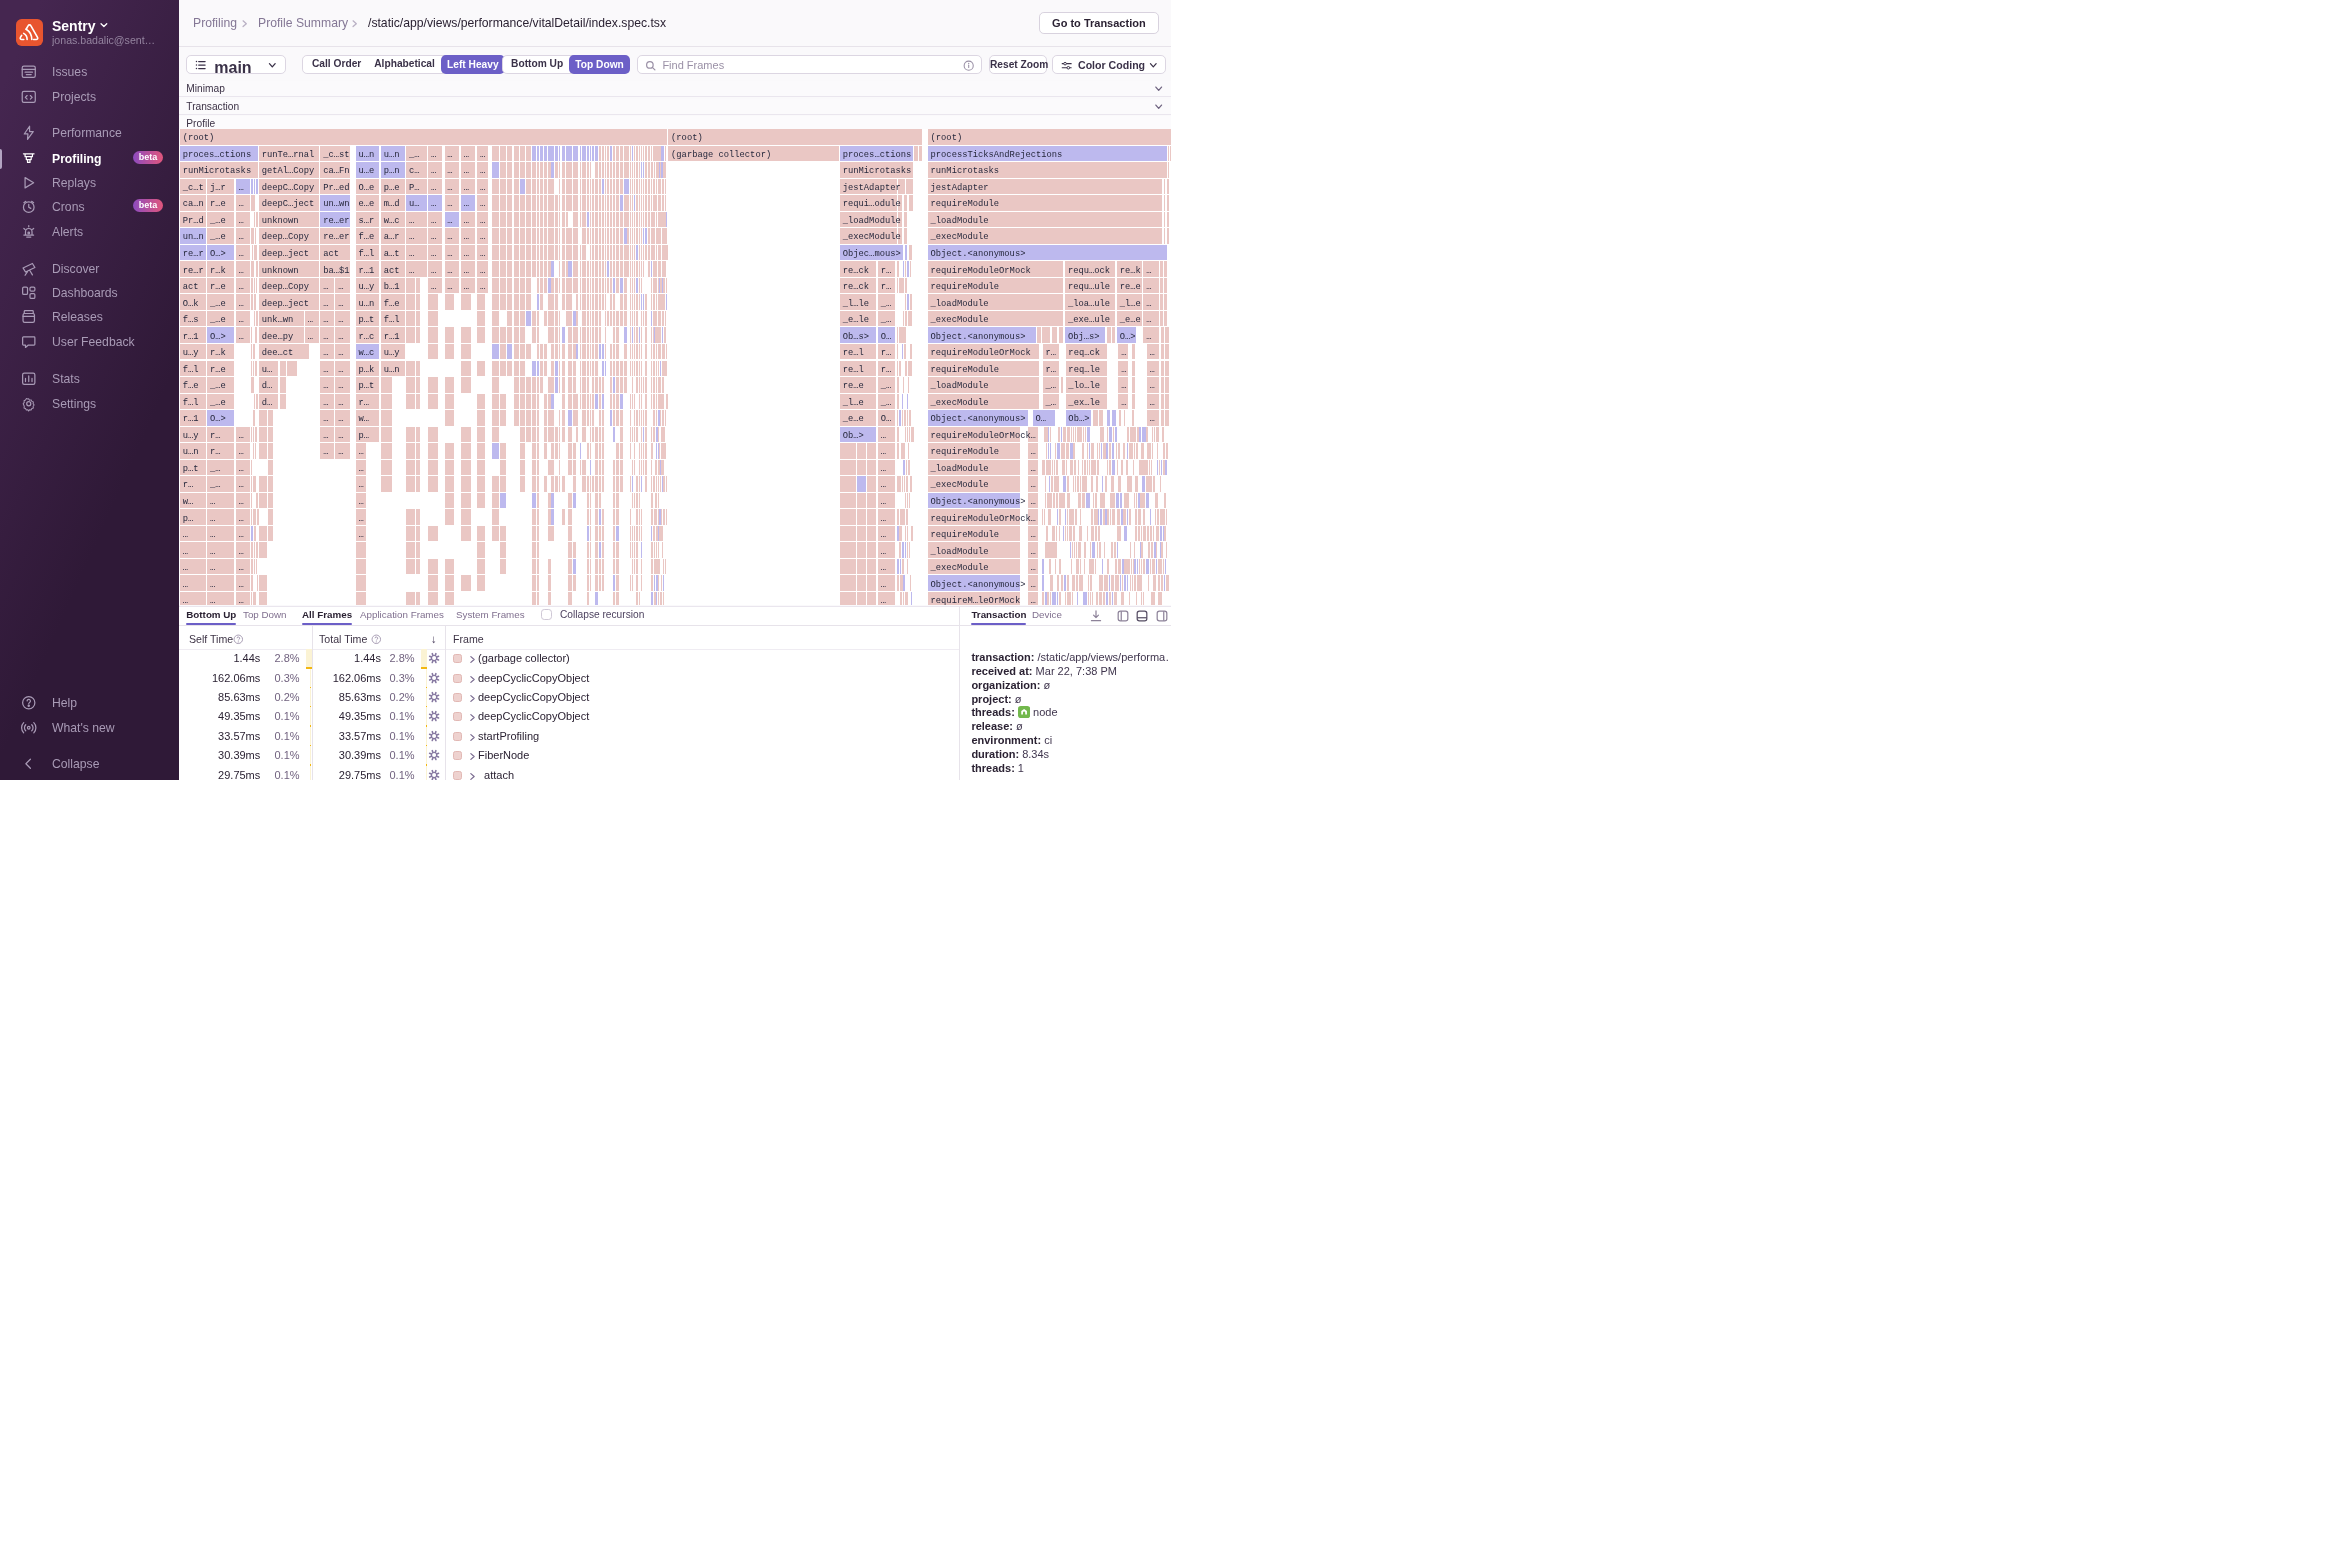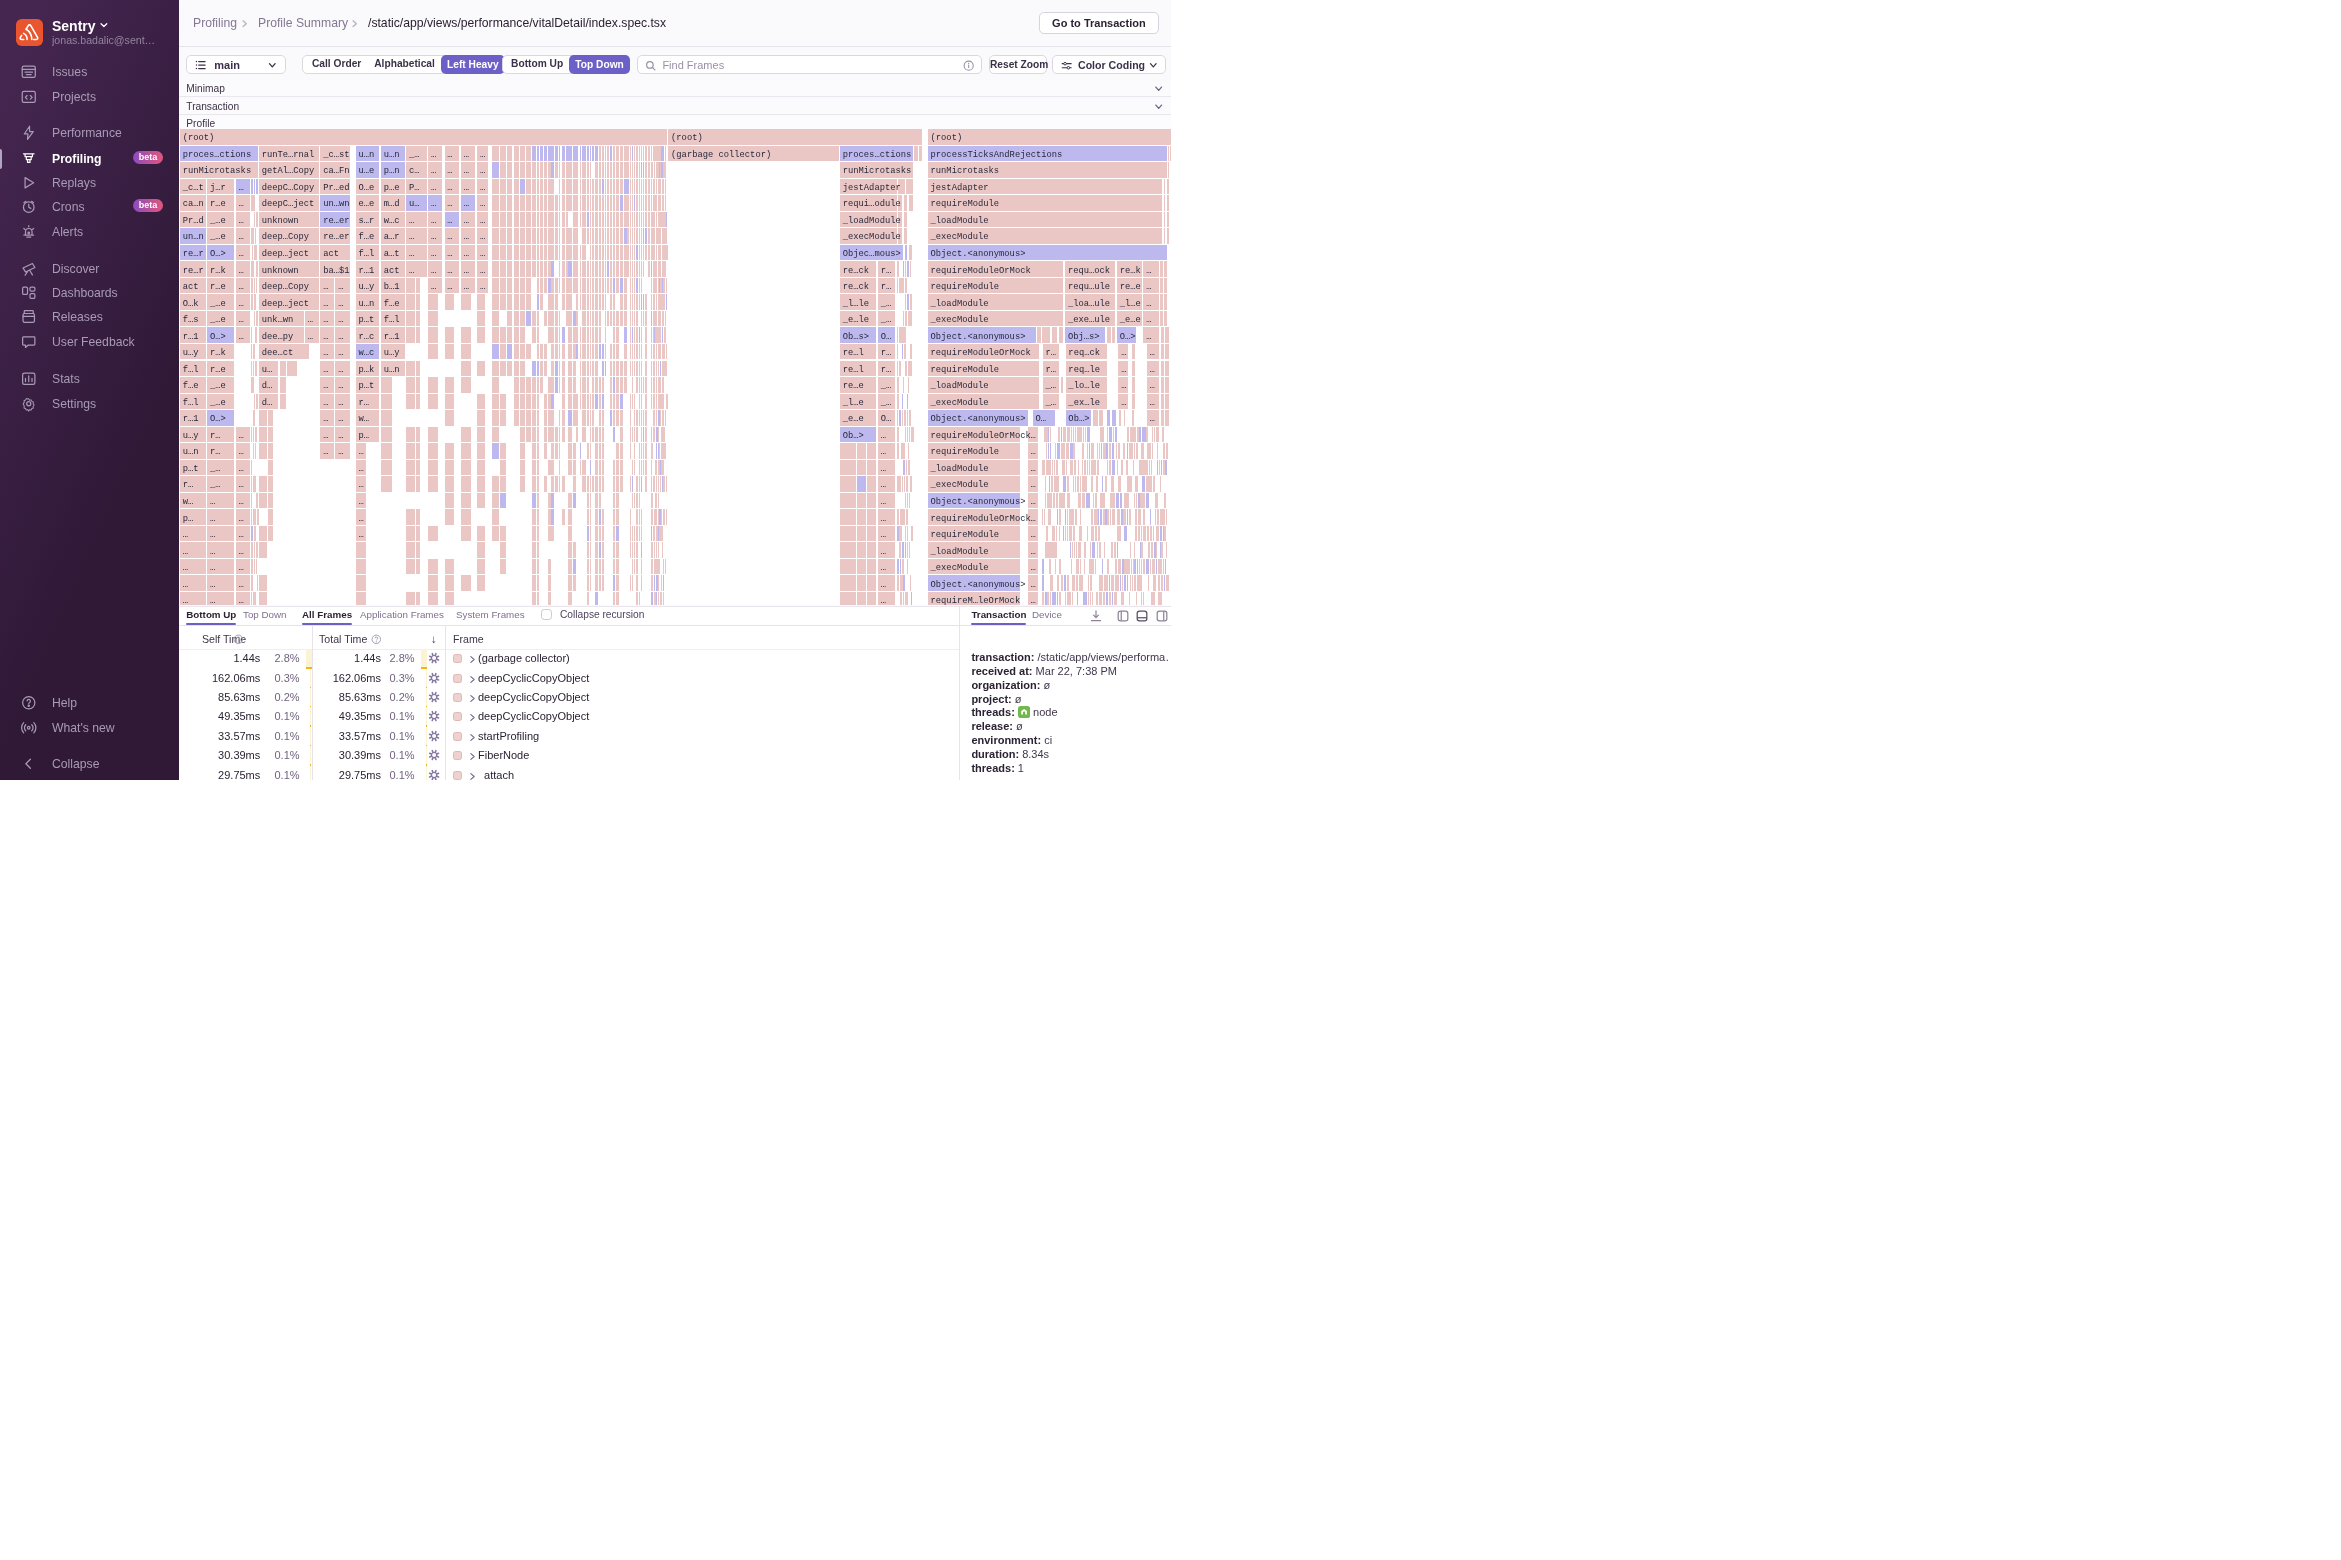--- a/index.html
+++ b/index.html
@@ -199,21 +199,21 @@
           <svg style="position:absolute;left:8.1px;top:3.3px" width="12.2" height="12.2" viewBox="0 0 15 15">
             <g stroke="#3a3148" stroke-width="1.4" stroke-linecap="round">
               <path d="M4.5 3.2h8M4.5 7.5h8M4.5 11.8h8"></path>
             </g>
             <g fill="#3a3148">
               <circle cx="1.8" cy="3.2" r="0.9"></circle>
               <circle cx="1.8" cy="7.5" r="0.9"></circle>
               <circle cx="1.8" cy="11.8" r="0.9"></circle>
             </g>
           </svg>
-          <span style="position:absolute;left:27px;top:3.3px;font-size:11px">main</span>
+          <span style="position:absolute;left:27px;top:3.3px;font-size:16px">main</span>
           <svg style="position:absolute;right:7.3px;top:4.1px" width="10.6" height="10.6" viewBox="0 0 13 13">
             <path d="M3 4.5L6.5 8.5 10 4.5" fill="none" stroke="#3a3148" stroke-width="1.6" stroke-linecap="round" stroke-linejoin="round"></path>
           </svg>
         </div>
         <div class="tbtn seg" style="left:123px;width:195px">
           <span style="padding-left:9px">Call Order</span>
           <span class="dv"></span>
           <span>Alphabetical</span>
           <span class="on" style="flex:1;text-align:center">Left Heavy</span>
         </div>
@@ -2816,21 +2816,21 @@
         <div class="tabs">
           <span class="tab b u" style="left:7.3px">Bottom Up</span>
           <span class="tab" style="left:64px">Top Down</span>
           <span class="tab b u" style="left:123px">All Frames</span>
           <span class="tab" style="left:181px">Application Frames</span>
           <span class="tab" style="left:277px">System Frames</span>
           <span class="cbx" style="left:362px"></span>
           <span class="cbl" style="left:381px">Collapse recursion</span>
         </div>
         <div class="thead">
-          <span class="tcell" style="left:23px">Self Time</span>
+          <span class="tcell" style="left:10px">Self Time</span>
           <svg style="position:absolute;left:54px;top:8.1px" width="10.6" height="10.6" viewBox="0 0 13 13">
             <circle cx="6.5" cy="6.5" r="5.2" fill="none" stroke="#a79db3" stroke-width="1.2"></circle>
             <path d="M5 5.2a1.6 1.6 0 112.7 1.2c-.5.5-1.1.8-1.1 1.5" fill="none" stroke="#a79db3" stroke-width="1.2"></path>
             <circle cx="6.5" cy="9.7" r="0.7" fill="#a79db3"></circle>
           </svg>
           <span class="tcell" style="left:140px">Total Time</span>
           <svg style="position:absolute;left:192px;top:8.1px" width="10.6" height="10.6" viewBox="0 0 13 13">
             <circle cx="6.5" cy="6.5" r="5.2" fill="none" stroke="#a79db3" stroke-width="1.2"></circle>
             <path d="M5 5.2a1.6 1.6 0 112.7 1.2c-.5.5-1.1.8-1.1 1.5" fill="none" stroke="#a79db3" stroke-width="1.2"></path>
             <circle cx="6.5" cy="9.7" r="0.7" fill="#a79db3"></circle>

